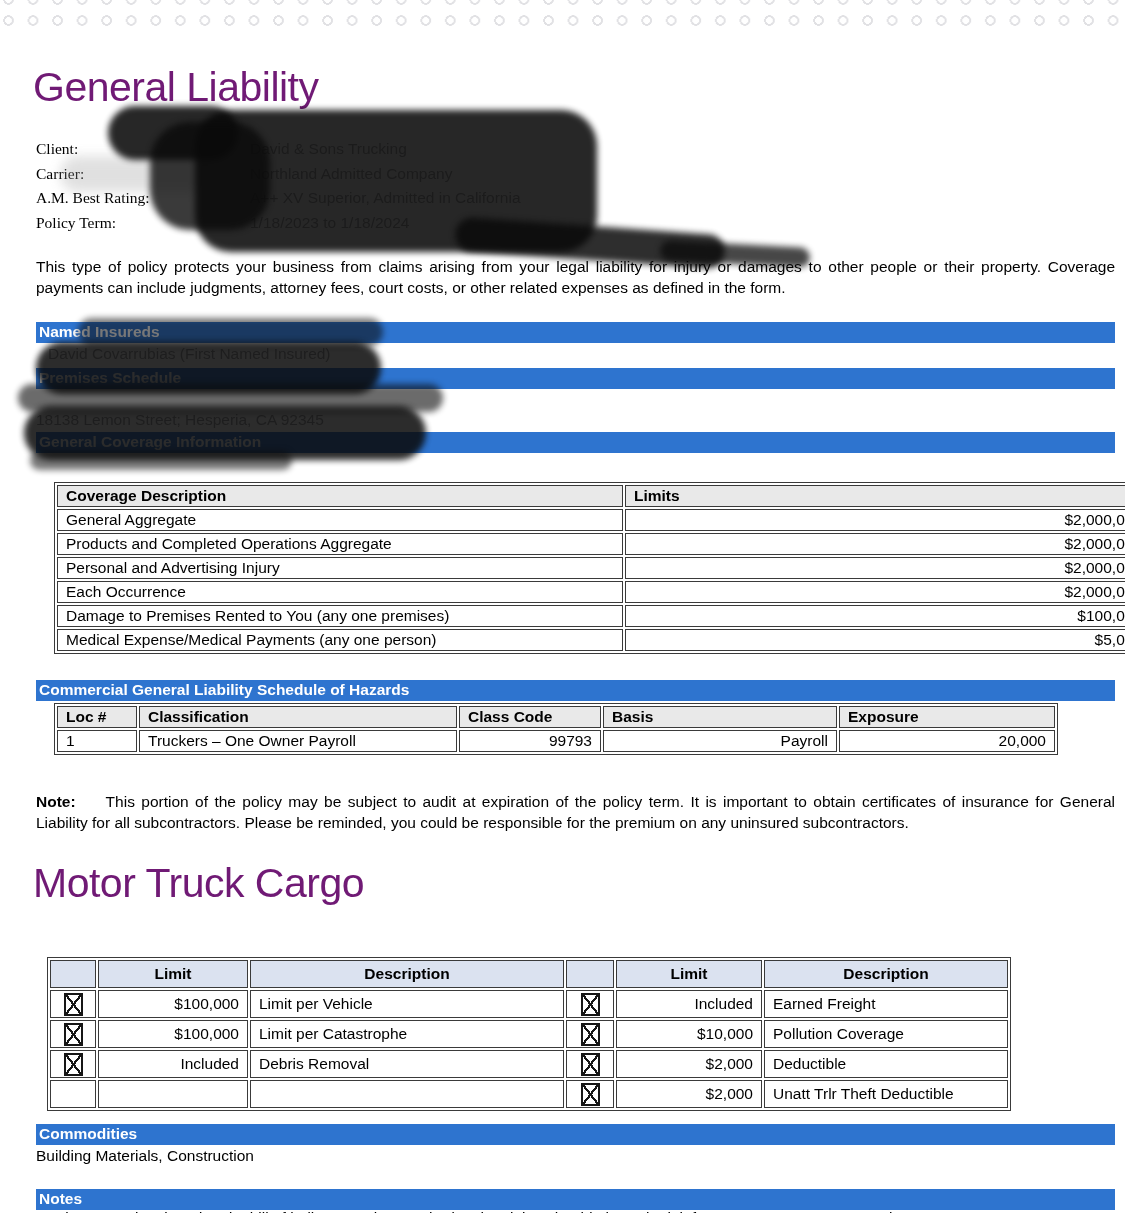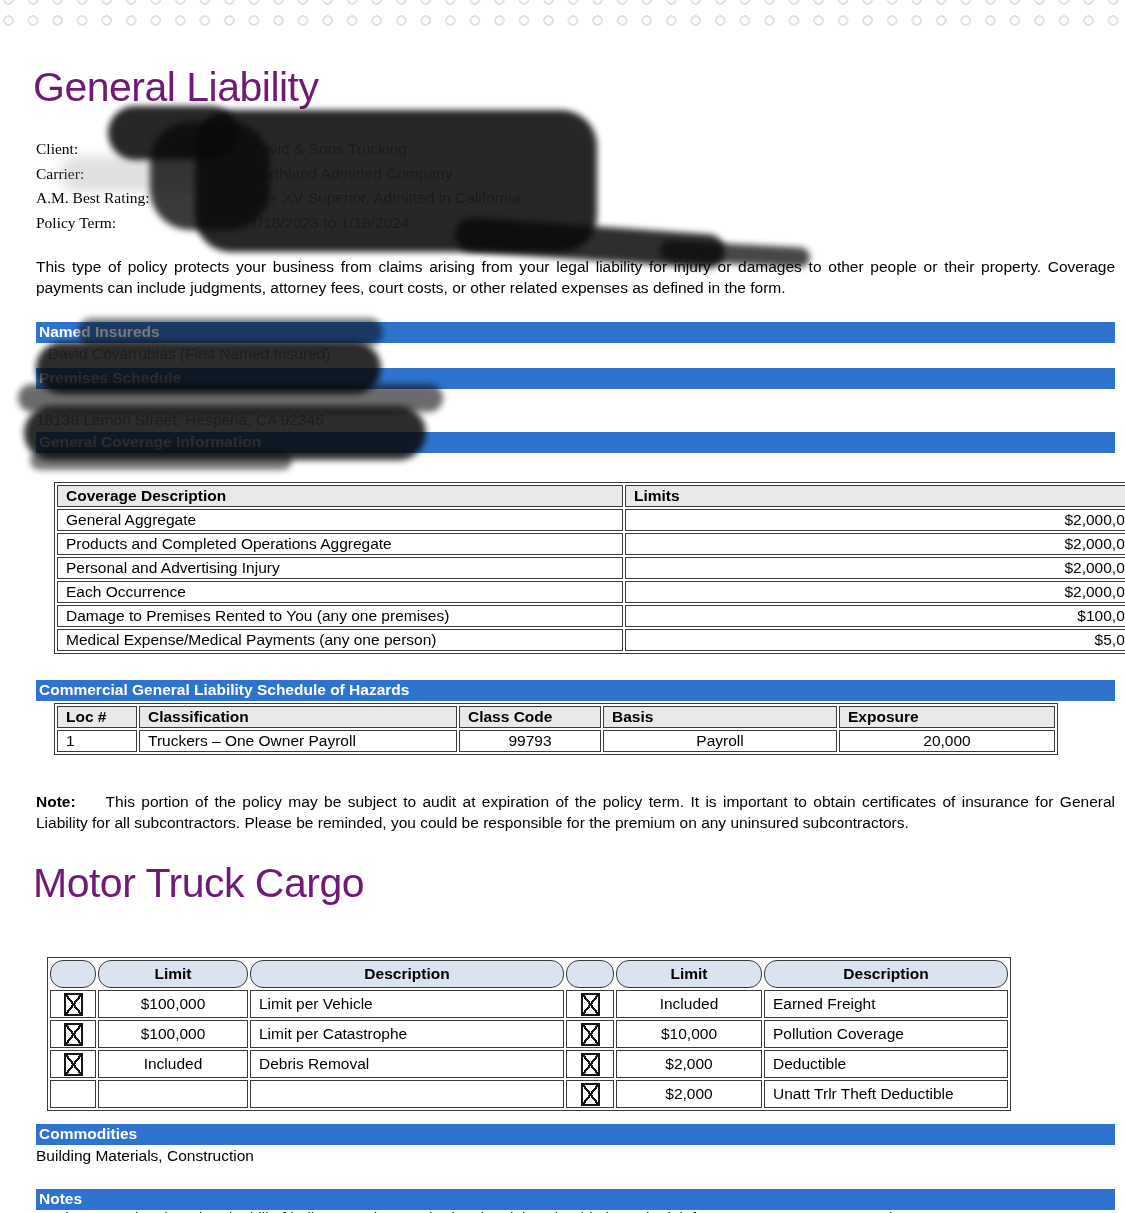--- a/index.html
+++ b/index.html
@@ -51,25 +51,25 @@
     border-collapse:separate; border-spacing:2px;
     border:1px solid #3a3a3a; background:#fff;
     font-size:15.5px; table-layout:fixed;
   }
   table.doc-table td, table.doc-table th {
     border:1px solid #3a3a3a; padding:1px 8px; font-weight:normal;
     overflow:hidden; white-space:nowrap; height:21px; vertical-align:middle;
   }
   table.doc-table th { background:#e9e9e9; font-weight:bold; text-align:left; }
   .t-right { text-align:right; }
-  .t-center { text-align:center; }
+  .t-center { text-align:right; }
 
   
   table.mtc td, table.mtc th { height:28px; }
-  table.mtc th { background:#dbe2f0; text-align:center;border-radius:13px; }
+  table.mtc th { background:#dbe2f0; text-align:center; }
   table.mtc td.cbcell { text-align:center; }
 
   
   .cb {
     display:inline-block; width:19px; height:23px; border:2px solid #161616;
     background-color:#fff; vertical-align:middle;
     background-image:
       linear-gradient(to top right,    rgba(0,0,0,0) calc(50% - 1.1px), #161616 calc(50% - 1.1px), #161616 calc(50% + 1.1px), rgba(0,0,0,0) calc(50% + 1.1px)),
       linear-gradient(to bottom right, rgba(0,0,0,0) calc(50% - 1.1px), #161616 calc(50% - 1.1px), #161616 calc(50% + 1.1px), rgba(0,0,0,0) calc(50% + 1.1px));
   }

